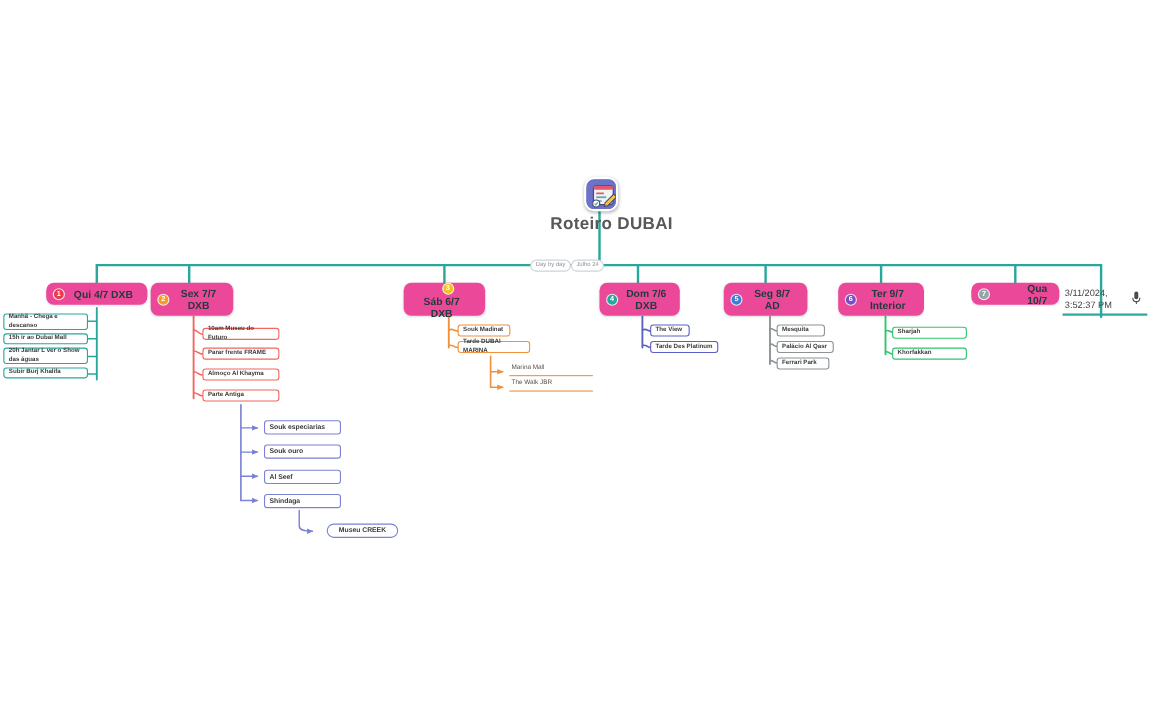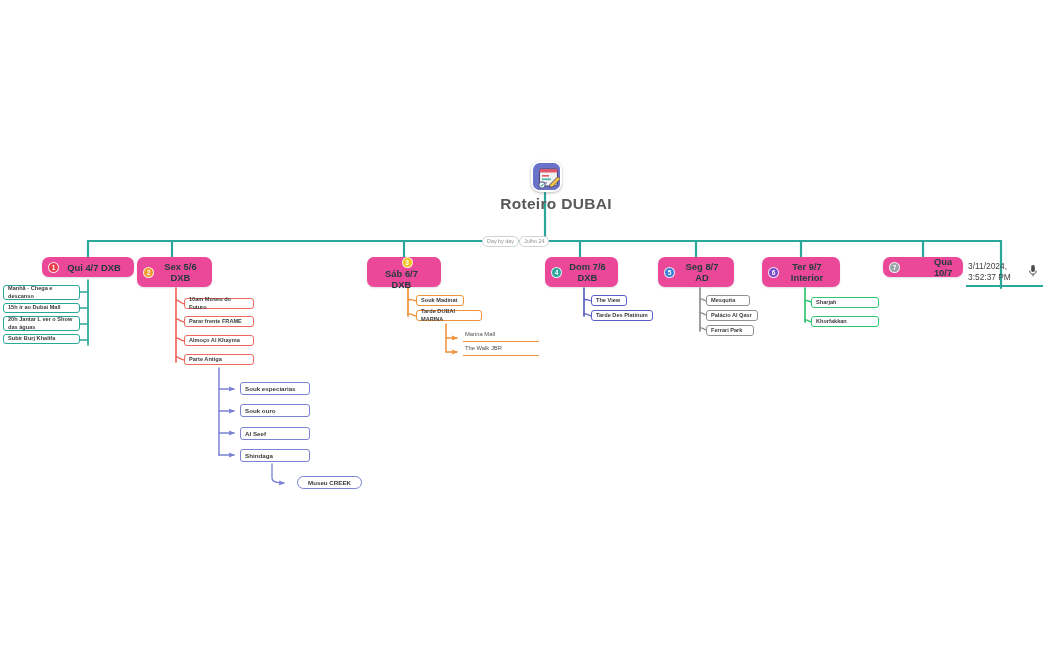--- a/index.html
+++ b/index.html
@@ -229,21 +229,21 @@
     <span class="day-badge" style="background:#ec3b4e;">1</span>
     <span class="day-label">Qui 4/7  DXB</span>
   </div>
   <div class="leaf" style="left:3px; top:285px; width:77px; height:15px; border-color:#2aa79b;">Manhã - Chega e descanso</div>
   <div class="leaf" style="left:3px; top:303px; width:77px; height:10px; border-color:#2aa79b;">15h ir ao Dubai Mall</div>
   <div class="leaf" style="left:3px; top:316px; width:77px; height:15px; border-color:#2aa79b;">20h Jantar L ver o Show das águas</div>
   <div class="leaf" style="left:3px; top:334px; width:77px; height:10px; border-color:#2aa79b;">Subir Burj Khalifa</div>
 
   <div class="day-node" style="left:137px; top:257px; width:75px; height:30px;">
     <span class="day-badge" style="background:#f59a2e;">2</span>
-    <span class="day-label">Sex 5/6
+    <span class="day-label">Sex 7/7
 DXB</span>
   </div>
   <div class="leaf" style="left:184px; top:298px; width:70px; height:11px; border-color:#f0675f;">10am Museu do Futuro</div>
   <div class="leaf" style="left:184px; top:316px; width:70px; height:11px; border-color:#f0675f;">Parar frente FRAME</div>
   <div class="leaf" style="left:184px; top:335px; width:70px; height:11px; border-color:#f0675f;">Almoço Al Khayma</div>
   <div class="leaf" style="left:184px; top:354px; width:70px; height:11px; border-color:#f0675f;">Parte Antiga</div>
 
   <div class="leaf" style="left:240px; top:382px; width:70px; height:13px; border-color:#7b82d4; font-size:6.2px;">Souk especiarias</div>
   <div class="leaf" style="left:240px; top:404px; width:70px; height:13px; border-color:#7b82d4; font-size:6.2px;">Souk ouro</div>
   <div class="leaf" style="left:240px; top:427px; width:70px; height:13px; border-color:#7b82d4; font-size:6.2px;">Al Seef</div>

